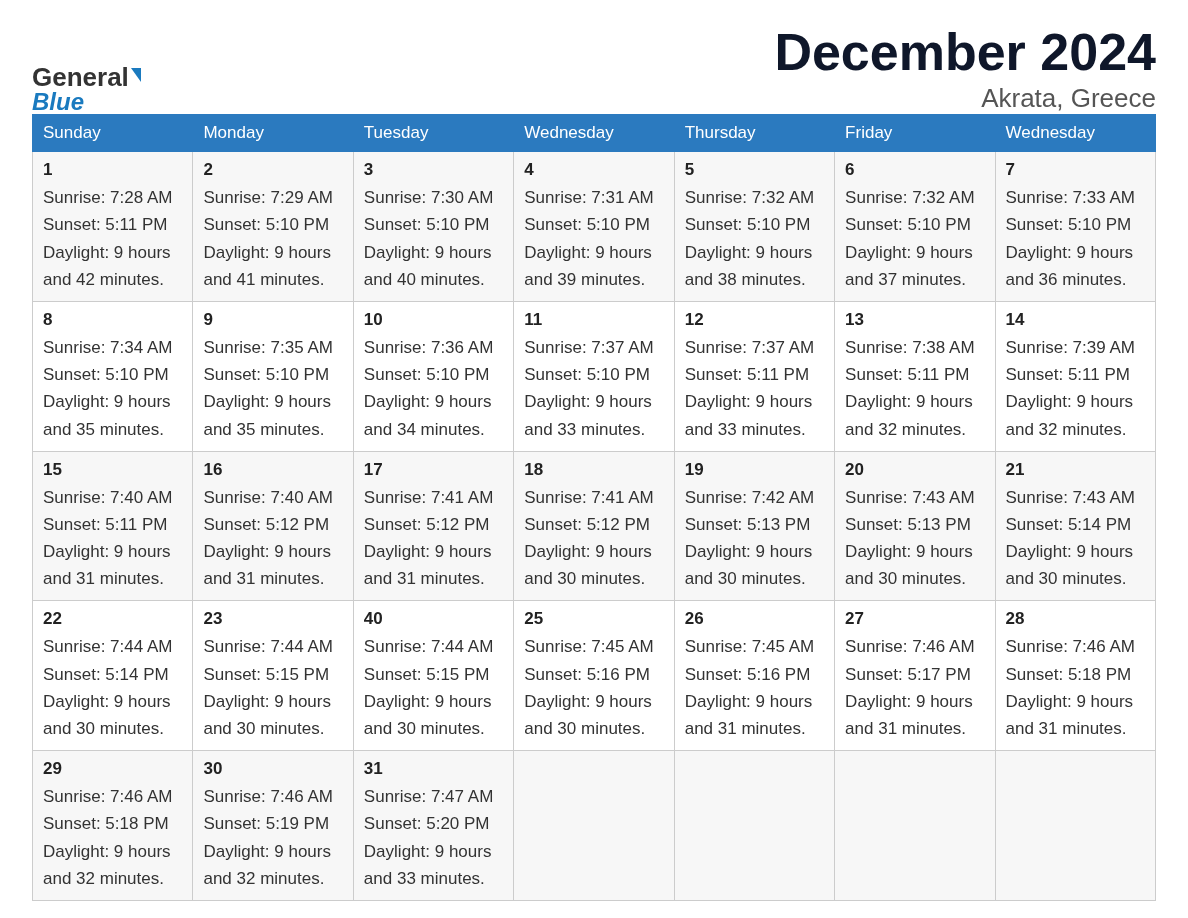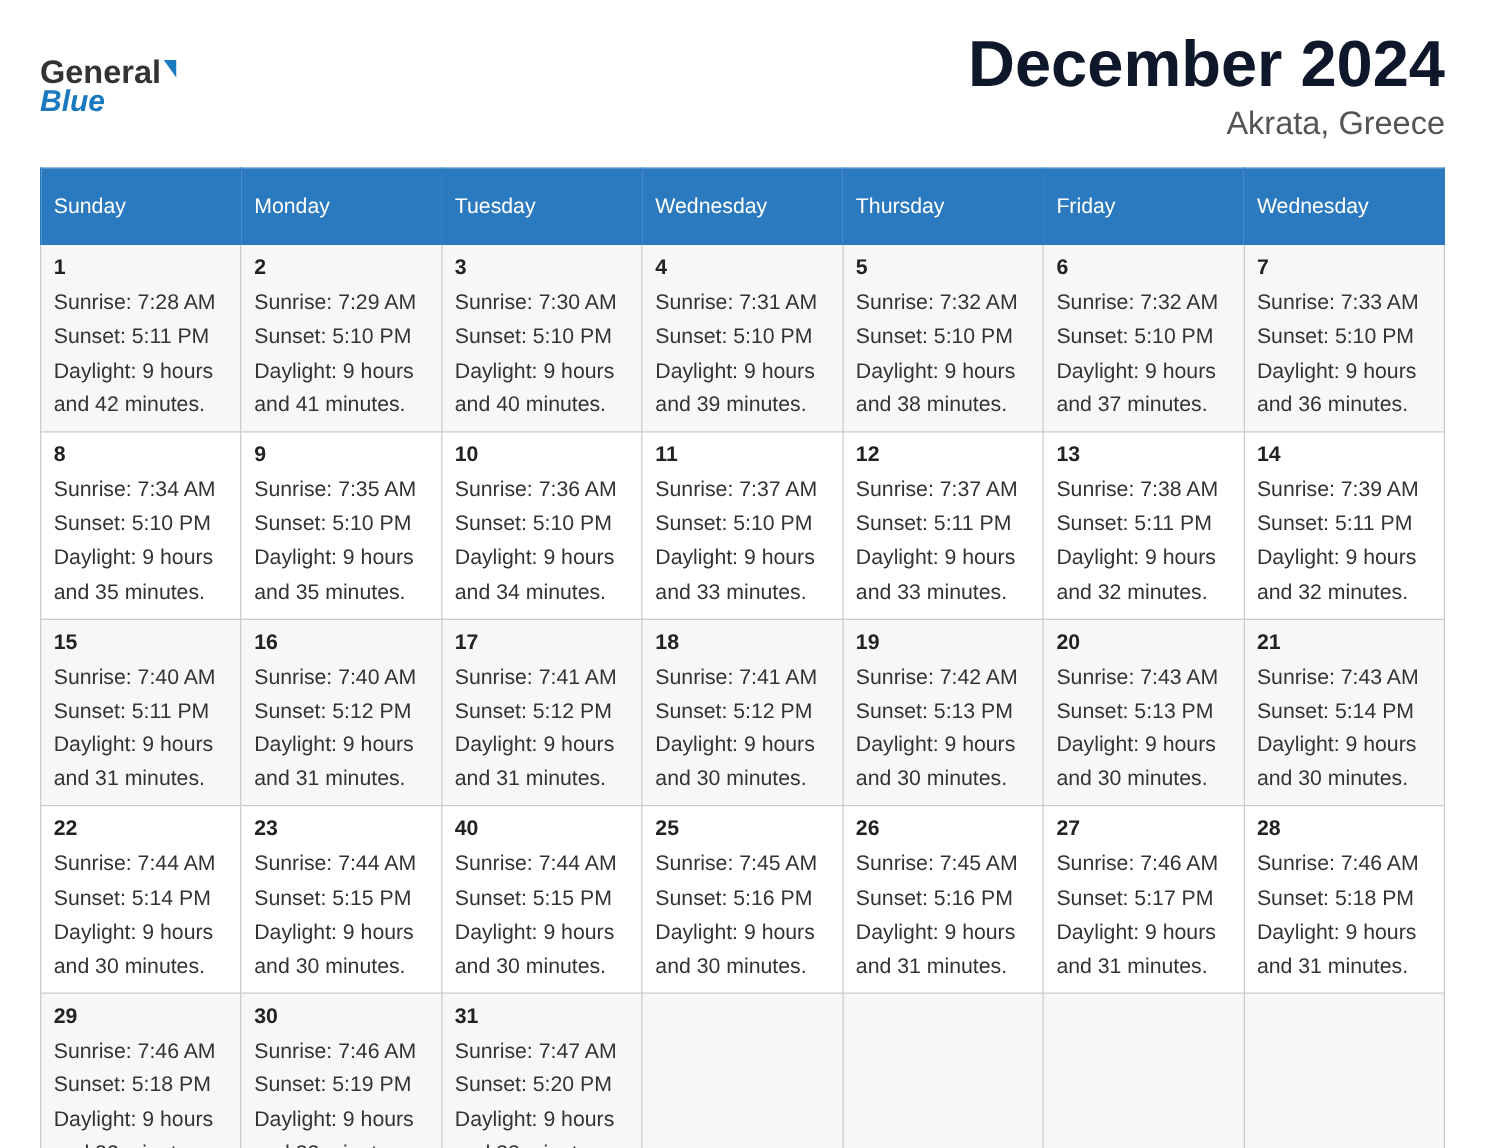--- a/index.html
+++ b/index.html
@@ -6,22 +6,21 @@
     body {
       font-family: Arial, sans-serif;
       background: #fff;
       padding: 24px 32px;
       width: 1188px;
       min-height: 918px;
     }
     .header {
       display: flex;
       justify-content: space-between;
-      align-items: center;
-      margin-bottom: 20px;
+      align-items: flex-end;
     }
     .logo {
       display: flex;
       flex-direction: column;
       align-items: flex-start;
     }
     .logo-general {
       font-size: 26px;
       font-weight: bold;
       color: #333;
@@ -63,21 +62,21 @@
     table {
       width: 100%;
       border-collapse: collapse;
       table-layout: fixed;
     }
     thead tr th {
       background-color: #2b7abf;
       color: #fff;
       font-size: 17px;
       font-weight: normal;
-      padding: 20px 10px;
+      padding: 8px 10px;
       text-align: left;
       border: 1px solid #2b7abf;
     }
     tbody tr td {
       vertical-align: top;
       padding: 8px 10px;
       border: 1px solid #ccc;
       font-size: 13.5px;
       color: #333;
       min-height: 110px;

